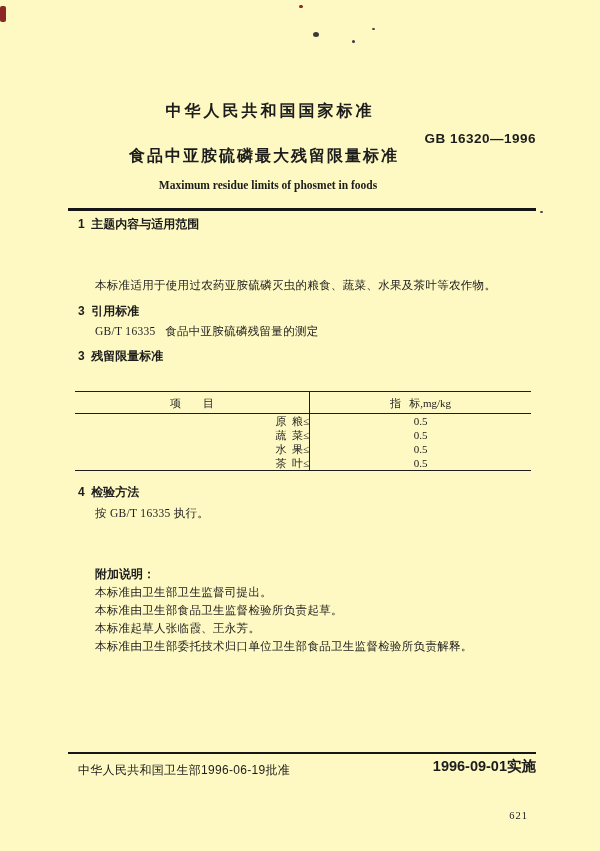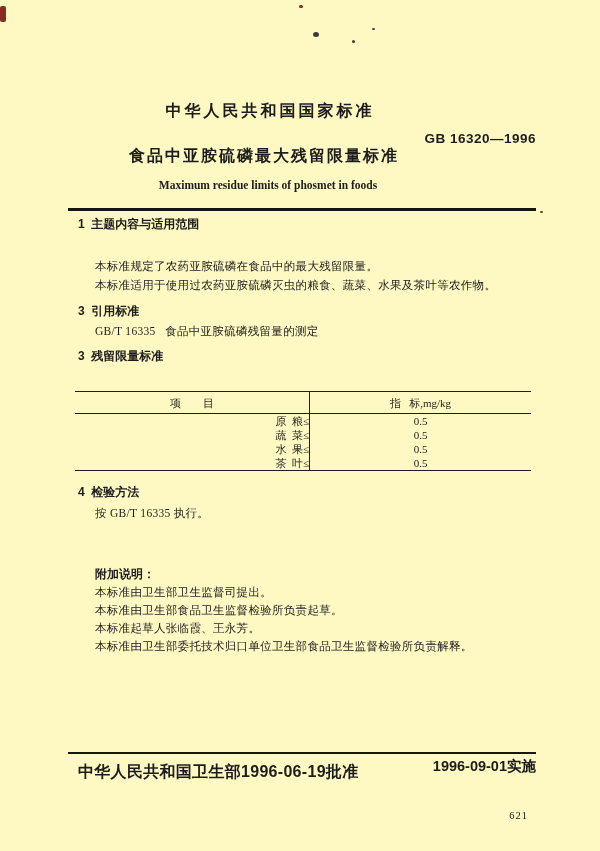--- a/index.html
+++ b/index.html
@@ -42,22 +42,22 @@
   .t-right { flex:1; }
   .t-center { text-align:center; }
   .t-body-left { display:flex; justify-content:flex-end;
     padding-left:12px; }
 
   
   .notes-heading { left:95px; font-size:12px; font-family:"Liberation Sans", sans-serif; font-weight:bold; }
 
   
   .footer-rule { top:752px; left:68px; width:468px; height:2px; background:#161616; }
-  .approval { top:762px; left:78px; font-size:16px;
-    font-family:"Liberation Sans", sans-serif; font-weight:bold; letter-spacing:0.3px; }
+  .approval { top:762px; left:78px; font-size:12px;
+    font-family:"Liberation Sans", sans-serif; font-weight:normal; letter-spacing:0.3px; }
   .implementation { top:757px; right:64px; font-size:14.5px;
     font-family:"Liberation Sans", sans-serif; font-weight:bold; }
   .page-number { top:810px; right:72px; font-size:10.5px; letter-spacing:1px; }
 </style>
 </head>
 <body>
 
 <div class="page">
 
   <div class="speck red" style="left:0;top:6px;width:6px;height:16px;"></div>
@@ -67,21 +67,20 @@
   <div class="speck" style="left:372px;top:28px;width:3px;height:2px;"></div>
   <div class="speck" style="left:540px;top:211px;width:3px;height:2px;"></div>
 
   <div class="abs std-label heiti">中华人民共和国国家标准</div>
   <div class="abs std-code">GB 16320—1996</div>
   <div class="abs title-cn heiti">食品中亚胺硫磷最大残留限量标准</div>
   <div class="abs title-en">Maximum residue limits of phosmet in foods</div>
   <div class="abs rule-thick"></div>
 
   <div class="abs sec-heading pre" style="top:216px;">1  主题内容与适用范围</div>
-  <div class="abs body-text" style="top:259px;">本标准规定了农药亚胺硫磷在食品中的最大残留限量。</div>
   <div class="abs body-text" style="top:278px;">本标准适用于使用过农药亚胺硫磷灭虫的粮食、蔬菜、水果及茶叶等农作物。</div>
 
   <div class="abs sec-heading pre" style="top:303px;">3  引用标准</div>
   <div class="abs body-text pre" style="top:324px;">GB/T 16335   食品中亚胺硫磷残留量的测定</div>
 
   <div class="abs sec-heading pre" style="top:348px;">3  残留限量标准</div>
 
   <div class="abs res-table">
     <div class="t-row t-head">
       <div class="t-left t-center pre">项        目</div>

